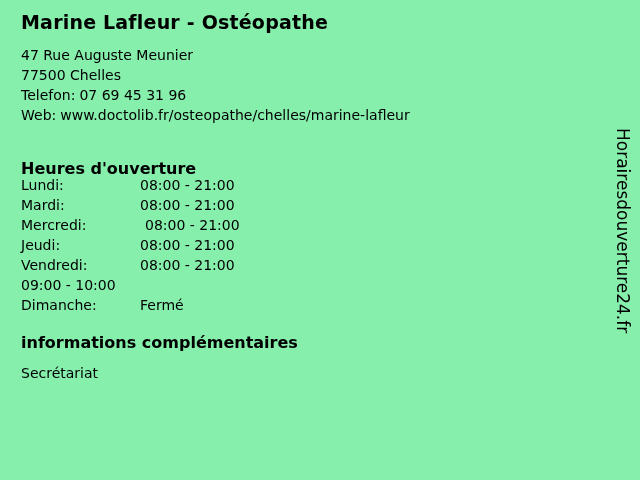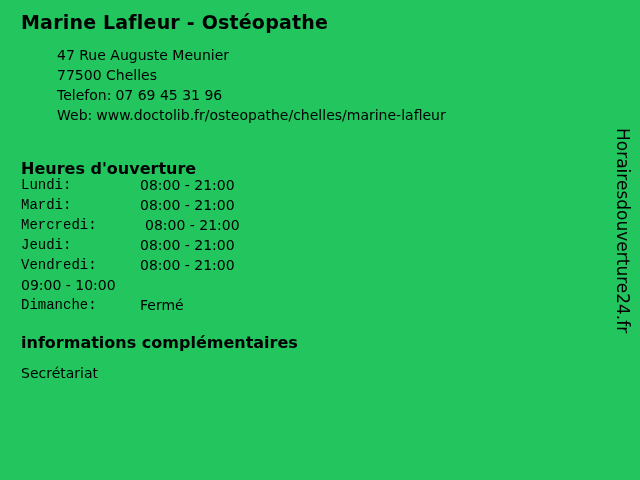--- a/index.html
+++ b/index.html
@@ -8,39 +8,38 @@
     height: 480px;
     background: #ffffff;
     font-family: "DejaVu Sans", "Liberation Sans", sans-serif;
     color: #000000;
     overflow: hidden;
   }
   .page {
     position: relative;
     width: 640px;
     height: 480px;
-    background: #22c55e;
+    background: #86efac;
   }
   .page-title {
     position: absolute;
     left: 21px;
     top: 11px;
     font-size: 19px;
     font-weight: bold;
     letter-spacing: 0.2px;
     white-space: nowrap;
   }
   .contact-block {
     position: absolute;
     left: 21px;
     top: 45px;
     font-size: 14px;
     line-height: 20px;
     white-space: nowrap;
-    margin-left: 36px;
   }
   .inline-label { margin-right: 4px; }
   .section-heading {
     position: absolute;
     left: 21px;
     font-size: 16px;
     font-weight: bold;
     white-space: nowrap;
   }
   .hours-heading { top: 143px; margin-top: 16px; }
@@ -48,21 +47,20 @@
     position: absolute;
     left: 21px;
     top: 175px;
     font-size: 14px;
     line-height: 20px;
   }
   .hours-row { display: flex; }
   .hours-row .day {
     width: 119px;
     flex: 0 0 119px;
-    font-family: Liberation Mono, monospace;
   }
   .hours-row .time { white-space: nowrap; text-align: right; }
   
   .hours-row:nth-child(3) .time { padding-left: 5px; }
   .info-heading { top: 333px; }
   .info-text {
     position: absolute;
     left: 21px;
     top: 363px;
     font-size: 14px;

